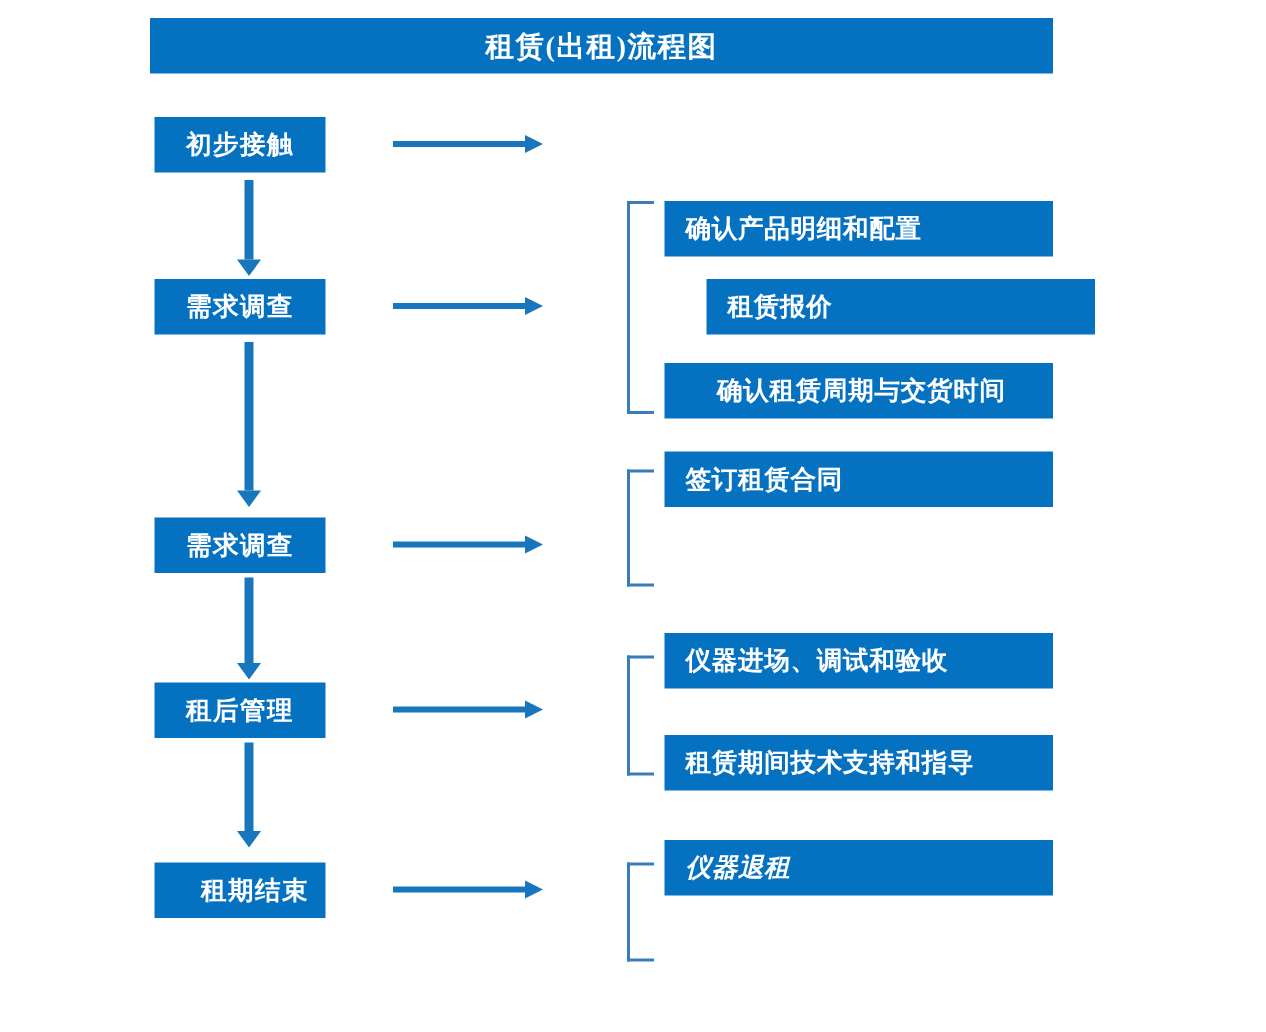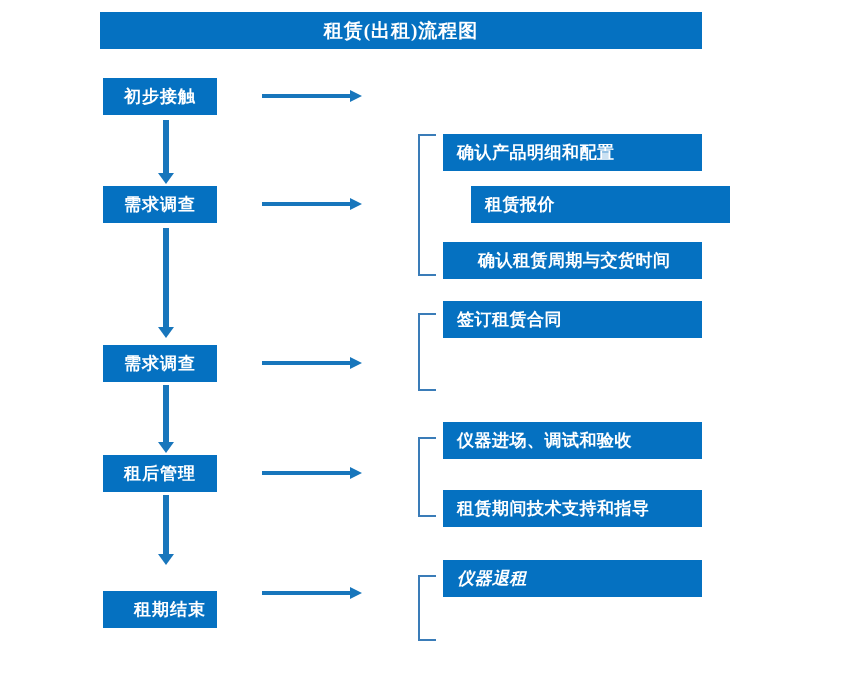--- a/index.html
+++ b/index.html
@@ -192,21 +192,21 @@
   <div class="bracket" style="top:437px;height:80px;"></div>
 
   <div class="node node-right" style="top:490px;">租赁期间技术支持和指导</div>
   <div class="node node-right" style="top:422px;">仪器进场、调试和验收</div>
 
   <div class="v-arrow" style="top:495px;height:70px;">
     <div class="shaft" style="height:59px;"></div>
     <div class="head" style="top:59px;"></div>
   </div>
 
-  <div class="node node-left" style="top:591px;padding-left:20px;">租期结束</div>
+  <div class="node node-left" style="top:575px;padding-left:20px;">租期结束</div>
 
   <div class="h-arrow" style="top:587px;">
     <div class="shaft"></div>
     <div class="head"></div>
   </div>
 
   <div class="bracket" style="top:575px;height:66px;"></div>
 
   <div class="node node-right" style="top:560px;font-style:italic;">仪器退租</div>
 

